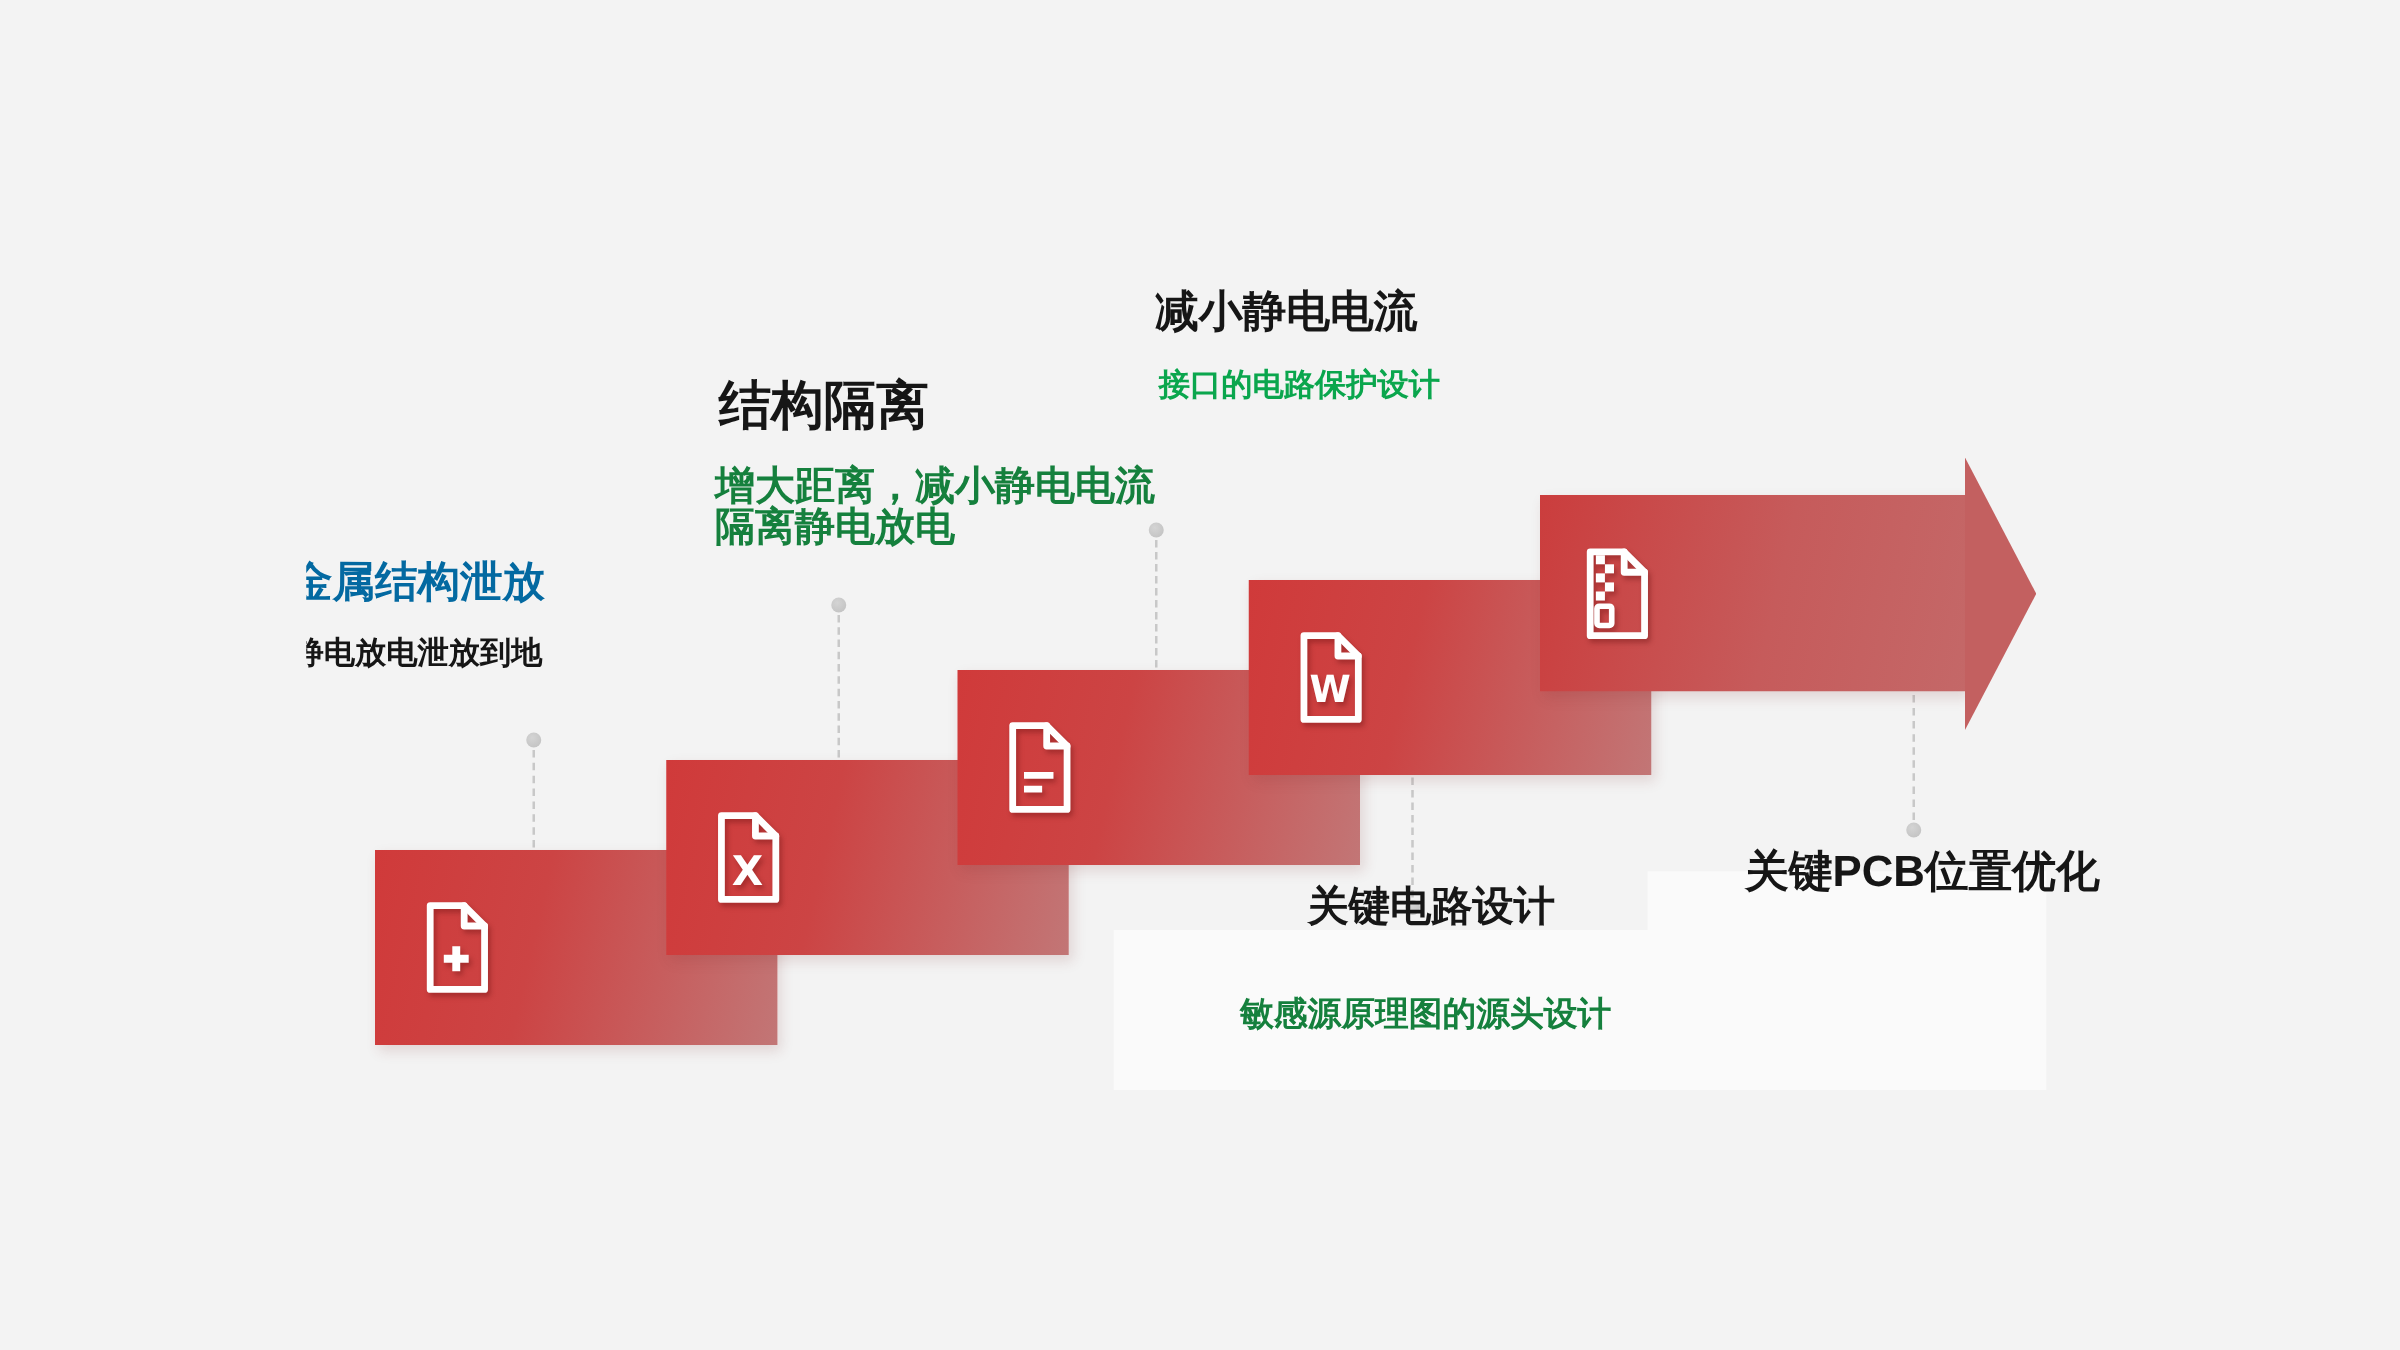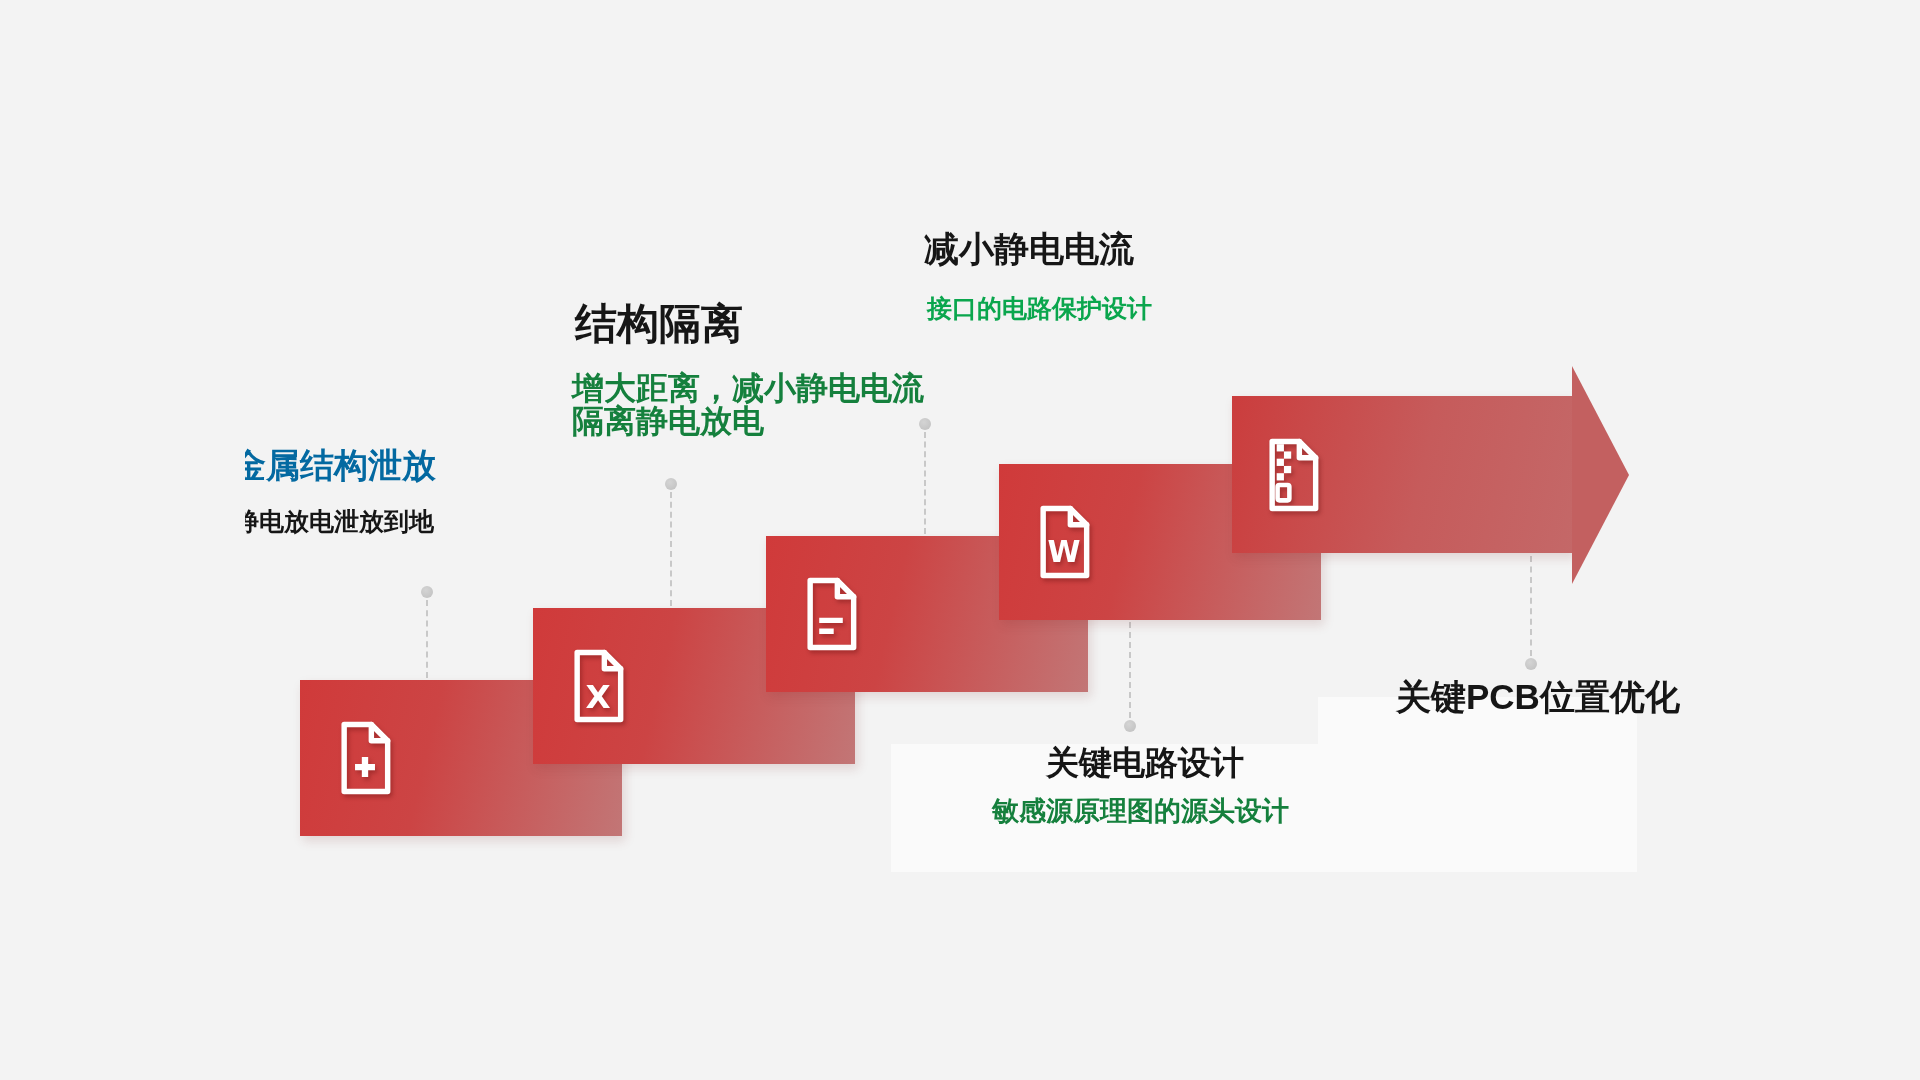--- a/index.html
+++ b/index.html
@@ -60,21 +60,21 @@
   .t1-title > span{margin-left:-13px;font-size:34px;color:#0369a1;}
   .t1-desc{left:245px;top:505px;height:34px;}
   .t1-desc > span{margin-left:-11px;font-size:25px;color:#161616;}
 
   .t2-title{left:575px;top:296px;font-size:42px;}
   .t2-desc{left:572px;top:372px;font-size:32px;line-height:33px;color:#15803d;}
 
   .t3-title{left:924px;top:226px;font-size:35px;}
   .t3-desc{left:927px;top:292px;font-size:25px;line-height:33px;color:#0aa64d;}
 
-  .t4-title{left:1046px;top:741px;font-size:33px;}
+  .t4-title{left:1046px;top:703px;font-size:33px;}
   .t4-desc{left:992px;top:793px;font-size:27px;color:#15803d;}
 
   .t5-title{left:1376px;top:674px;font-size:35px;margin-left:20px;}
 </style>
 </head>
 <body>
 
 <div class="stage">
 
   <div class="gpanel g1"></div>

